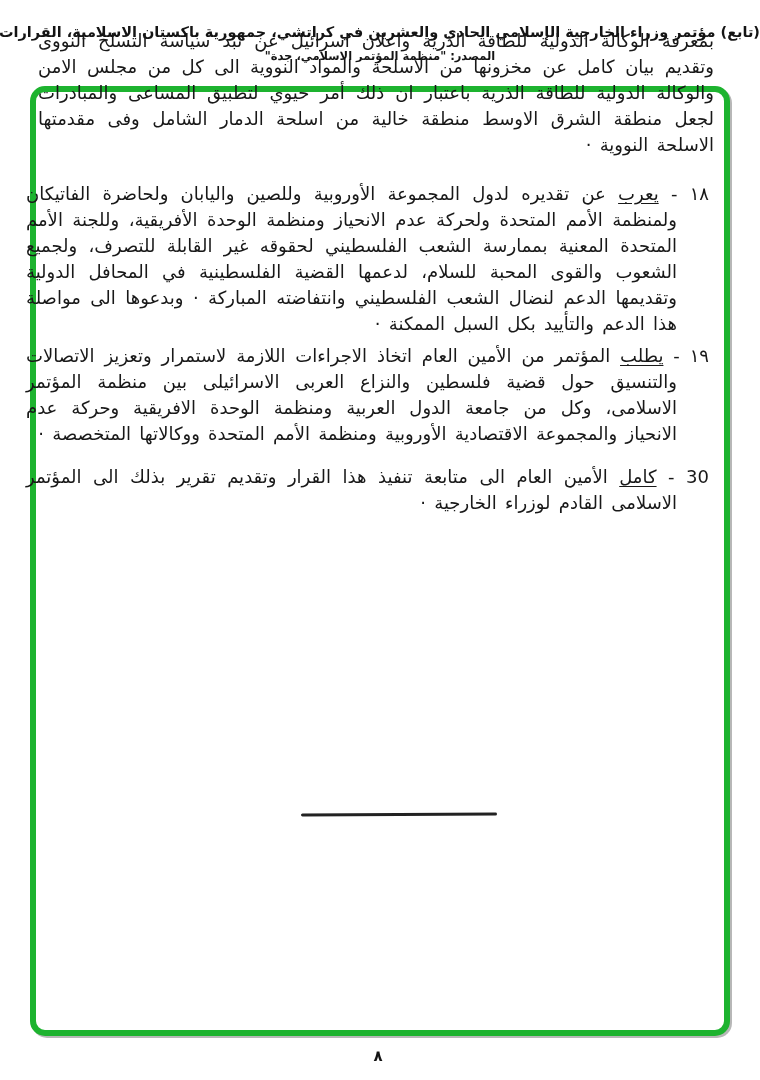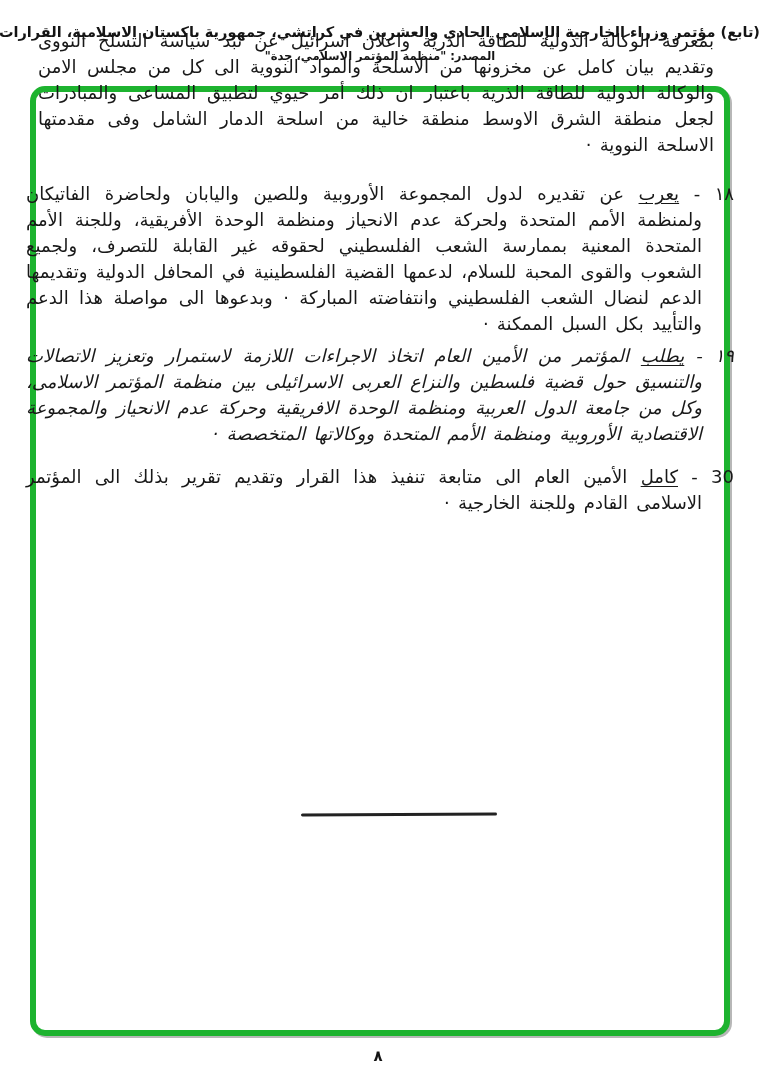--- a/index.html
+++ b/index.html
@@ -58,26 +58,26 @@
     line-height: 26px;
     text-align: justify;
     word-spacing: 2.5px;
     color: #181818;
   }
   .intro {
     margin: 0 46px 0 38px;
   }
   .item {
     margin-left: 26px;
-    margin-right: 26px;
+    margin-right: 51px;
     padding-right: 32px;
     text-indent: -32px;
   }
   .item.item-18 { margin-top: 23px; }
-  .item.item-19 { margin-top: 6px; font-style: italic; }
+  .item.item-19 { margin-top: 6px; }
   .item.item-20 { margin-top: 17px; }
   .item .marker { white-space: nowrap; }
   .item .verb {
     text-decoration: underline;
     text-underline-offset: 3px;
   }
   
   .divider {
     position: absolute;
     left: 301px;
@@ -116,21 +116,21 @@
   <div class="content-frame"></div>
 
   <div class="doc-body">
 
     <p class="intro">بمعرفة الوكالة الدولية للطاقة الذرية واعلان اسرائيل عن نبذ سياسة التسلح النووى وتقديم بيان كامل عن مخزونها من الاسلحة والمواد النووية الى كل من مجلس الامن والوكالة الدولية للطاقة الذرية باعتبار ان ذلك أمر حيوي لتطبيق المساعى والمبادرات لجعل منطقة الشرق الاوسط منطقة خالية من اسلحة الدمار الشامل وفى مقدمتها الاسلحة النووية ·</p>
 
     <p class="item item-18"><span class="marker">١٨ - </span><span class="verb">يعرب</span><span class="text"> عن تقديره لدول المجموعة الأوروبية وللصين واليابان ولحاضرة الفاتيكان ولمنظمة الأمم المتحدة ولحركة عدم الانحياز ومنظمة الوحدة الأفريقية، وللجنة الأمم المتحدة المعنية بممارسة الشعب الفلسطيني لحقوقه غير القابلة للتصرف، ولجميع الشعوب والقوى المحبة للسلام، لدعمها القضية الفلسطينية في المحافل الدولية وتقديمها الدعم لنضال الشعب الفلسطيني وانتفاضته المباركة · وبدعوها الى مواصلة هذا الدعم والتأييد بكل السبل الممكنة ·</span></p>
 
     <p class="item item-19"><span class="marker">١٩ - </span><span class="verb">يطلب</span><span class="text"> المؤتمر من الأمين العام اتخاذ الاجراءات اللازمة لاستمرار وتعزيز الاتصالات والتنسيق حول قضية فلسطين والنزاع العربى الاسرائيلى بين منظمة المؤتمر الاسلامى، وكل من جامعة الدول العربية ومنظمة الوحدة الافريقية وحركة عدم الانحياز والمجموعة الاقتصادية الأوروبية ومنظمة الأمم المتحدة ووكالاتها المتخصصة ·</span></p>
 
-    <p class="item item-20"><span class="marker">30 - </span><span class="verb">كامل</span><span class="text"> الأمين العام الى متابعة تنفيذ هذا القرار وتقديم تقرير بذلك الى المؤتمر الاسلامى القادم وللجنة الخارجية ·</span></p>
+    <p class="item item-20"><span class="marker">30 - </span><span class="verb">كامل</span><span class="text"> الأمين العام الى متابعة تنفيذ هذا القرار وتقديم تقرير بذلك الى المؤتمر الاسلامى القادم لوزراء الخارجية ·</span></p>
 
   </div>
 
   <div class="divider"></div>
 
   <div class="page-footer">
     <span class="num">٨</span>
   </div>
 
 </div>

